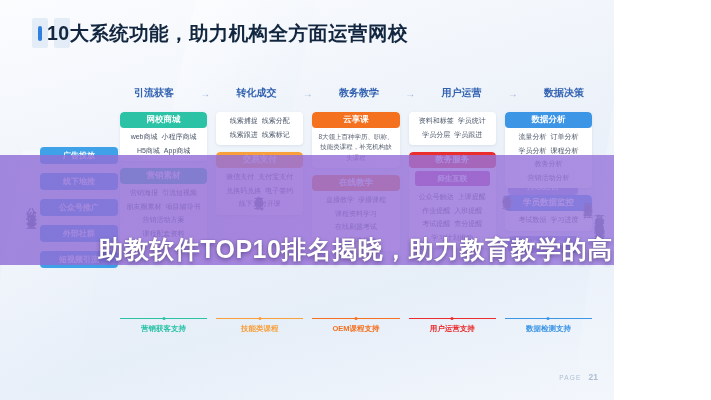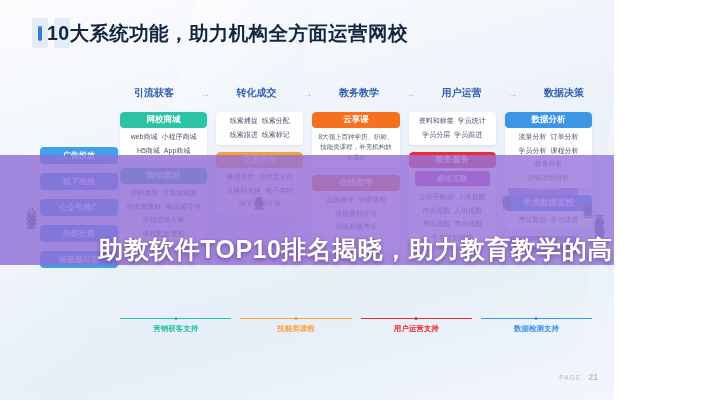--- a/index.html
+++ b/index.html
@@ -337,20 +337,24 @@
   <div class="supportrow" id="supportrow">
       <div class="support">
         <div class="bar" style="background: rgb(43, 194, 166);"></div>
         <div class="stext" style="color: rgb(43, 194, 166);">营销获客支持</div>
       </div>
       <div class="support">
         <div class="bar" style="background: rgb(247, 160, 60);"></div>
         <div class="stext" style="color: rgb(247, 160, 60);">技能类课程</div>
       </div>
       <div class="support">
+        <div class="bar" style="background: rgb(244, 113, 31);"></div>
+        <div class="stext" style="color: rgb(244, 113, 31);">OEM课程支持</div>
+      </div>
+      <div class="support">
         <div class="bar" style="background: rgb(234, 45, 45);"></div>
         <div class="stext" style="color: rgb(234, 45, 45);">用户运营支持</div>
       </div>
       <div class="support">
         <div class="bar" style="background: rgb(61, 149, 230);"></div>
         <div class="stext" style="color: rgb(61, 149, 230);">数据检测支持</div>
       </div>
     </div>
 
   <div class="overlay"></div>

